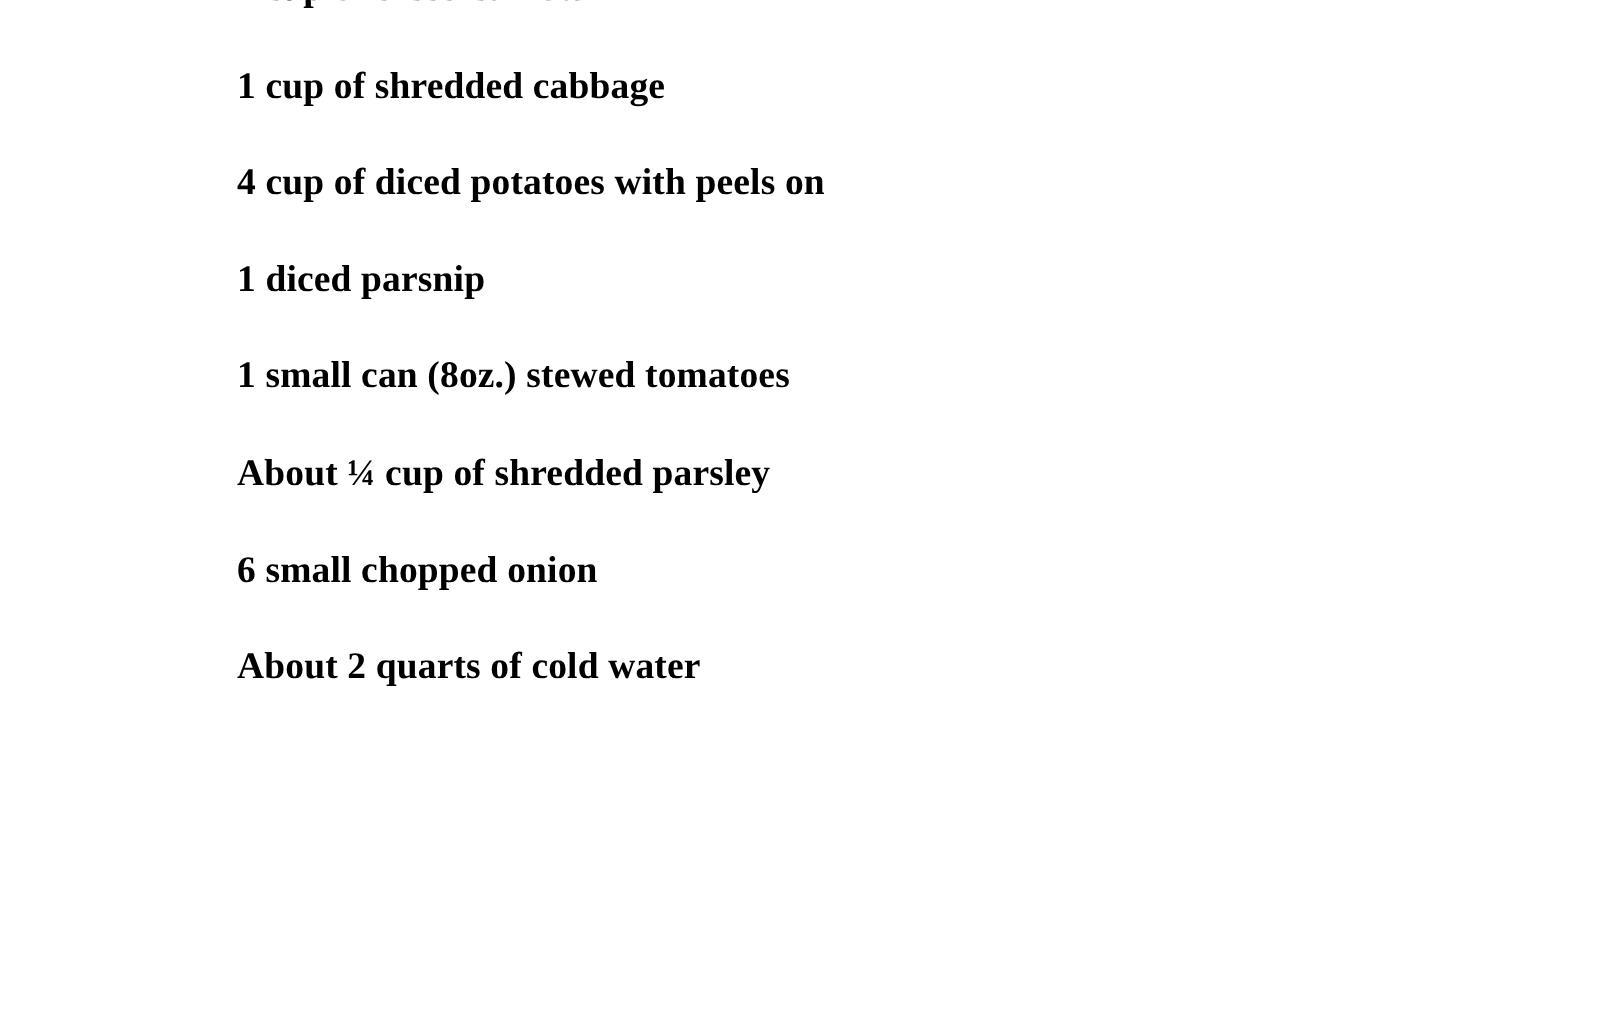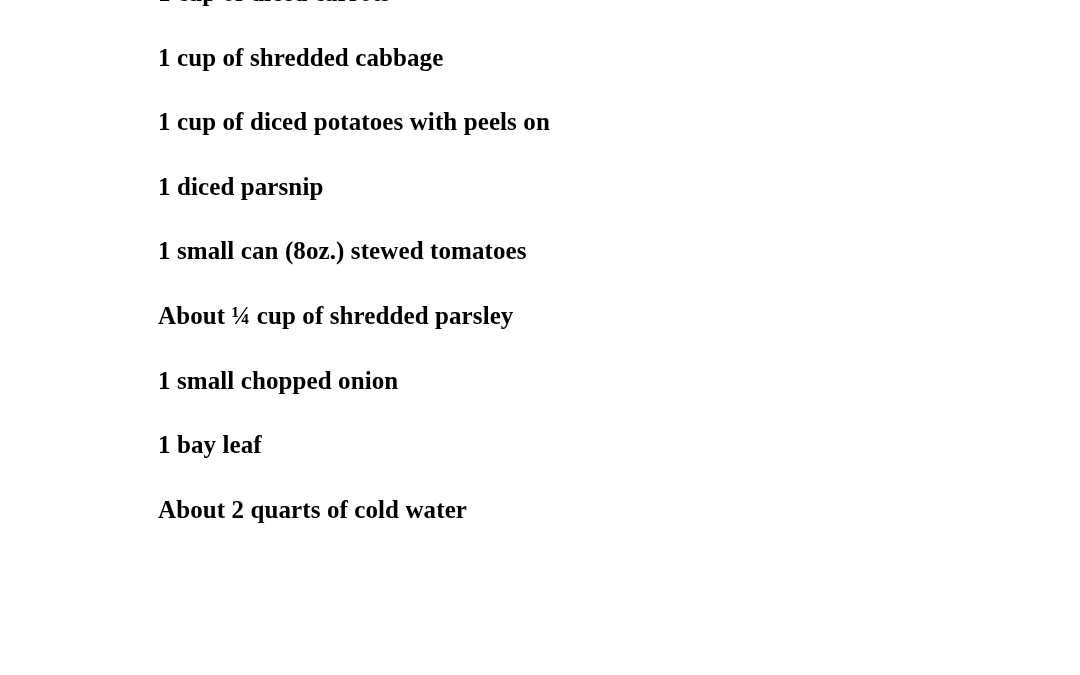--- a/index.html
+++ b/index.html
@@ -39,21 +39,20 @@
     letter-spacing: 0.1px;
   }
 </style>
 </head>
 <body>
 
 <div class="page">
   <ul class="ingredient-list">
     <li class="ingredient-item">1 cup of diced carrots</li>
     <li class="ingredient-item">1 cup of shredded cabbage</li>
-    <li class="ingredient-item">1 cup of diced potatoes with peels on</li>
+    <li class="ingredient-item">4 cup of diced potatoes with peels on</li>
     <li class="ingredient-item">1 diced parsnip</li>
     <li class="ingredient-item">1 small can (8oz.) stewed tomatoes</li>
     <li class="ingredient-item">About ¼ cup of shredded parsley</li>
-    <li class="ingredient-item">1 small chopped onion</li>
-    <li class="ingredient-item">1 bay leaf</li>
+    <li class="ingredient-item">6 small chopped onion</li>
     <li class="ingredient-item">About 2 quarts of cold water</li>
   </ul>
 </div>
 
 </body></html>

